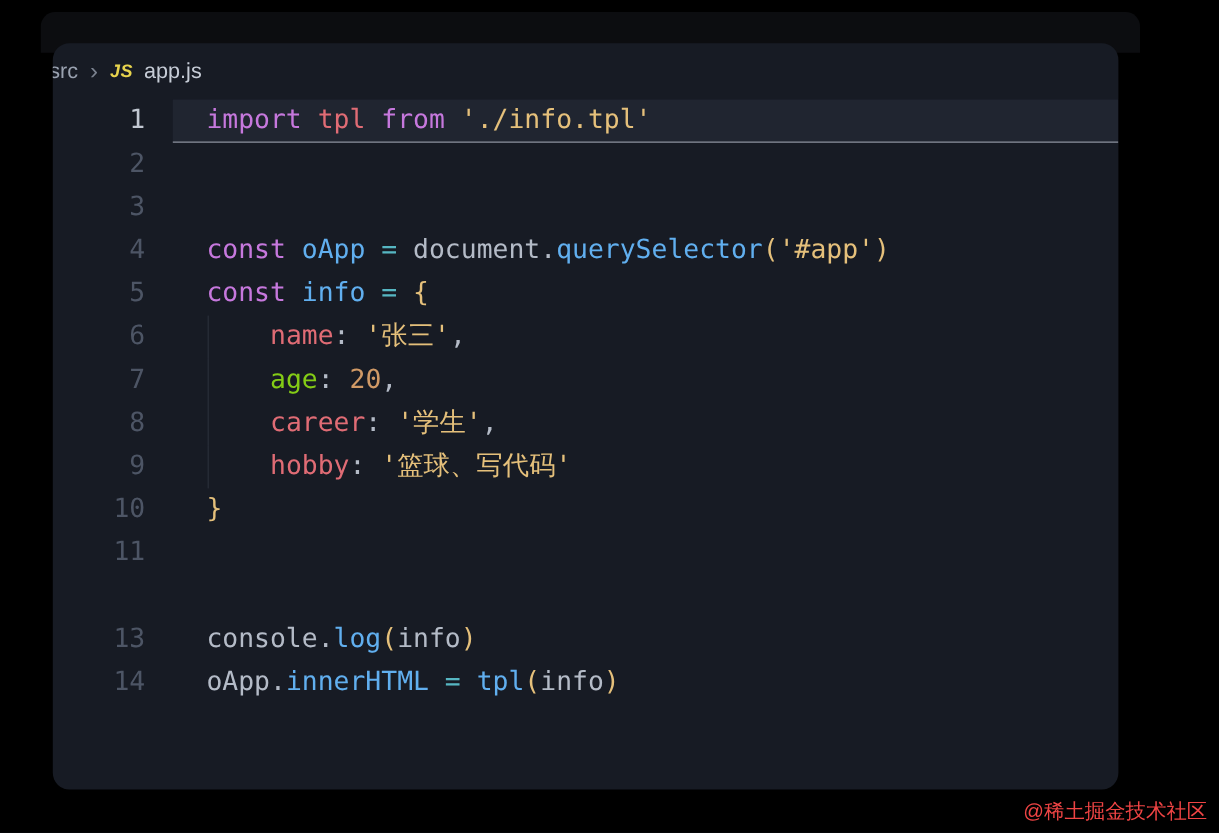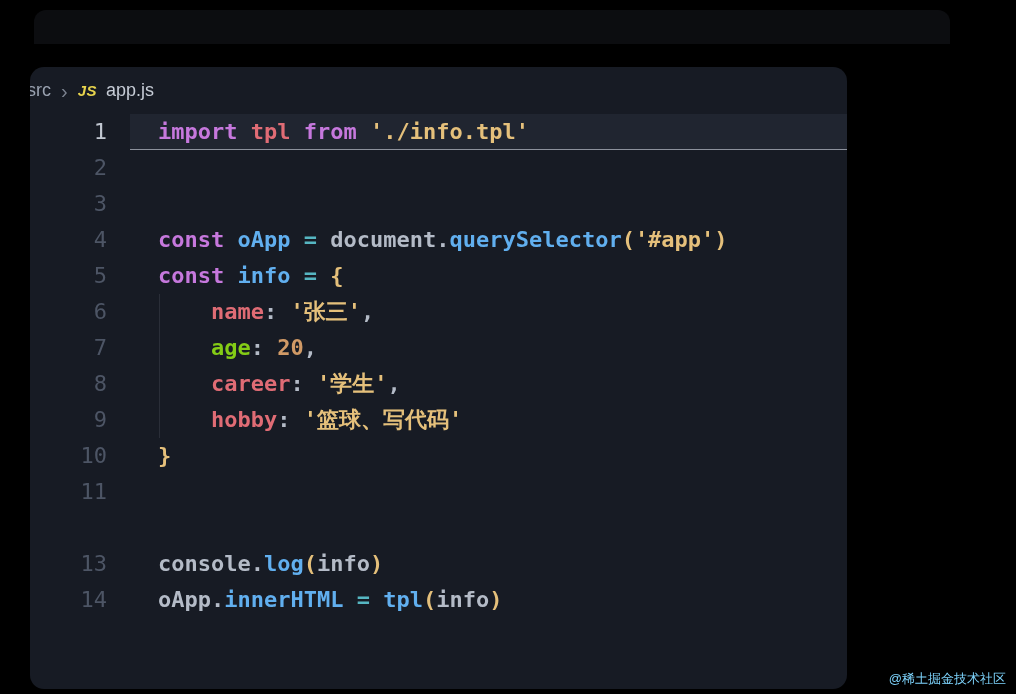--- a/index.html
+++ b/index.html
@@ -12,26 +12,25 @@
   }
   .titlebar {
     position: absolute;
     left: 34px; top: 10px;
     width: 916px; height: 34px;
     background: #0c0d10;
     border-radius: 12px 12px 0 0;
   }
   .editor-window {
     position: absolute;
-    left: 30px; top: 36px;
-    width: 817px; height: 622px;
+    left: 44px; top: 36px;
+    width: 888px; height: 622px;
     background: #171b24;
     border-radius: 14px;
     overflow: hidden;
-    margin-top: 31px;
   }
   .breadcrumb-bar {
     height: 47px;
     display: flex;
     align-items: center;
     padding-left: 2px;
     color: #9aa2b0;
     font-size: 18px;
   }
   .crumb-folder { margin-left: -5px; }
@@ -67,38 +66,37 @@
     color: #4d5565;
     flex: 0 0 auto;
     user-select: none;
   }
   .content {
     flex: 1 1 auto;
     padding-left: 28px;
     white-space: pre;
     position: relative;
     color: #b4bbc7;
-    font-weight: bold;
   }
   .code-line.active .content {
     background: rgba(160,175,210,0.07);
     border-bottom: 1px solid rgba(230,235,245,0.55);
   }
   .code-line.active .gutter { color: #c2c8d2; }
   .indent-guide {
     position: absolute;
     left: 29px; top: 0;
     width: 1px; height: 100%;
     background: rgba(171,178,191,0.13);
   }
   .watermark {
     position: absolute;
     right: 10px; bottom: 6px;
-    color: #7dd3fc;
-    font-size: 13px;
+    color: #ef4444;
+    font-size: 17px;
   }
 </style>
 </head>
 <body>
 
 <div class="titlebar"></div>
 
 <div class="editor-window">
   <div class="breadcrumb-bar">
     <span class="crumb-folder">src</span>

